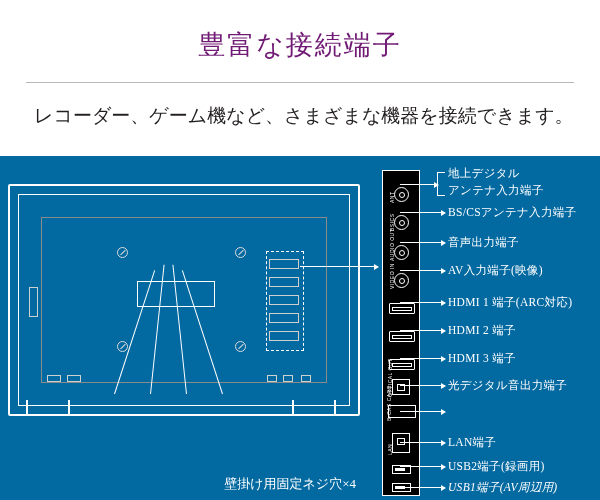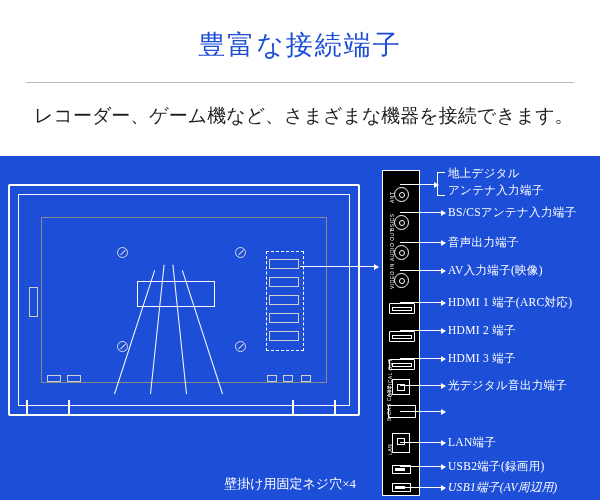--- a/index.html
+++ b/index.html
@@ -24,21 +24,21 @@
     position: relative;
     height: 156px;
     box-sizing: border-box;
     padding: 0 26px;
     background: #ffffff;
   }
   .title {
     text-align: center;
     font-size: 27px;
     letter-spacing: 2px;
-    color: #1d4ed8;
+    color: #701a75;
     padding-top: 27px;
     font-family: Liberation Mono, monospace;
     font-weight: 400;
   }
   .rule {
     margin: 19px auto 0 auto;
     width: 548px;
     height: 1px;
     background: #b9b9b9;
   }
@@ -48,21 +48,21 @@
     color: #231f20;
     letter-spacing: 0px;
     font-family: "Liberation Serif", serif;
     text-align: left;
     padding-left: 8px;
   }
   
   .diagram {
     position: relative;
     height: 344px;
-    background: #1d4ed8;
+    background: #0369a1;
     overflow: hidden;
   }
   
   .tv-outer {
     position: absolute;
     left: 8px;
     top: 28px;
     width: 352px;
     height: 232px;
     border: 2px solid #ffffff;

